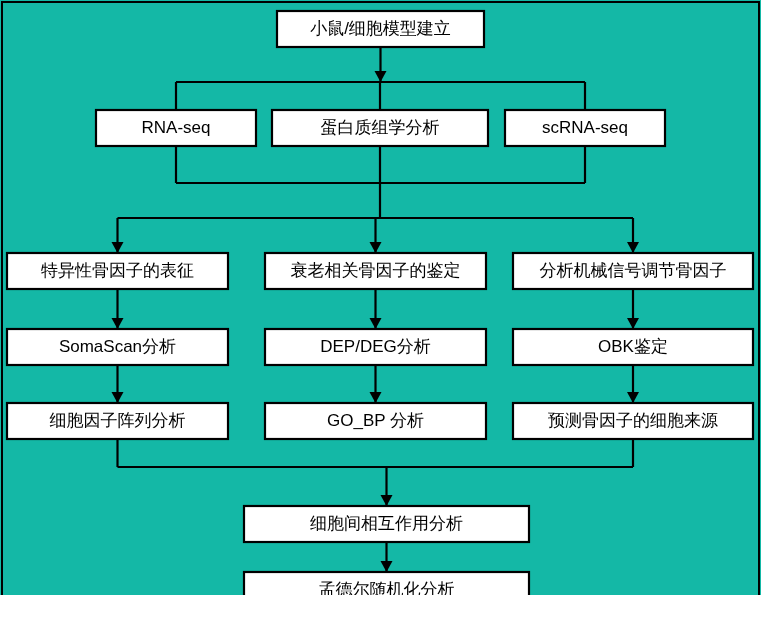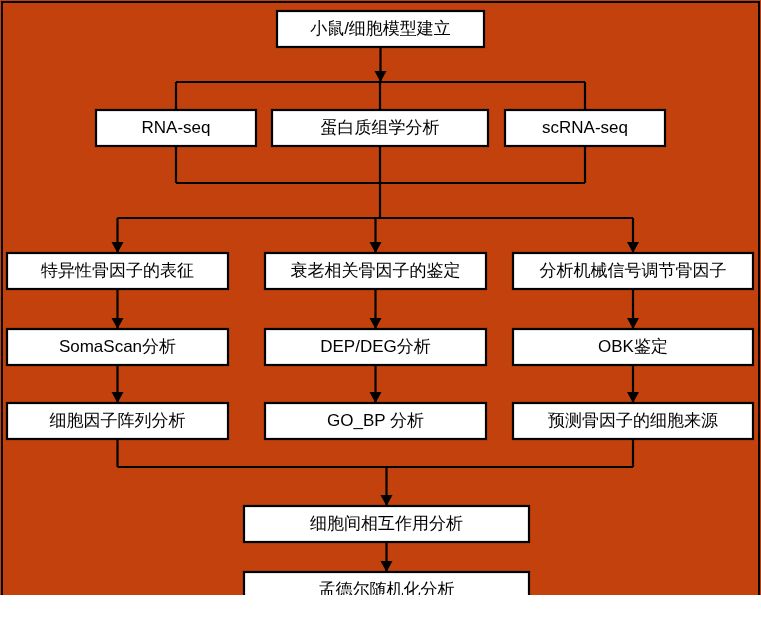--- a/index.html
+++ b/index.html
@@ -7,21 +7,21 @@
     padding: 0;
     background: #ffffff;
   }
   body {
     font-family: "Liberation Sans", "DejaVu Sans", sans-serif;
   }
   #canvas {
     position: relative;
     width: 761px;
     height: 595px;
-    background: #c2410c;
+    background: #14b8a6;
     overflow: hidden;
   }
   #flow-svg {
     position: absolute;
     left: 0;
     top: 0;
     width: 761px;
     height: 624px;
   }
   .frame {

